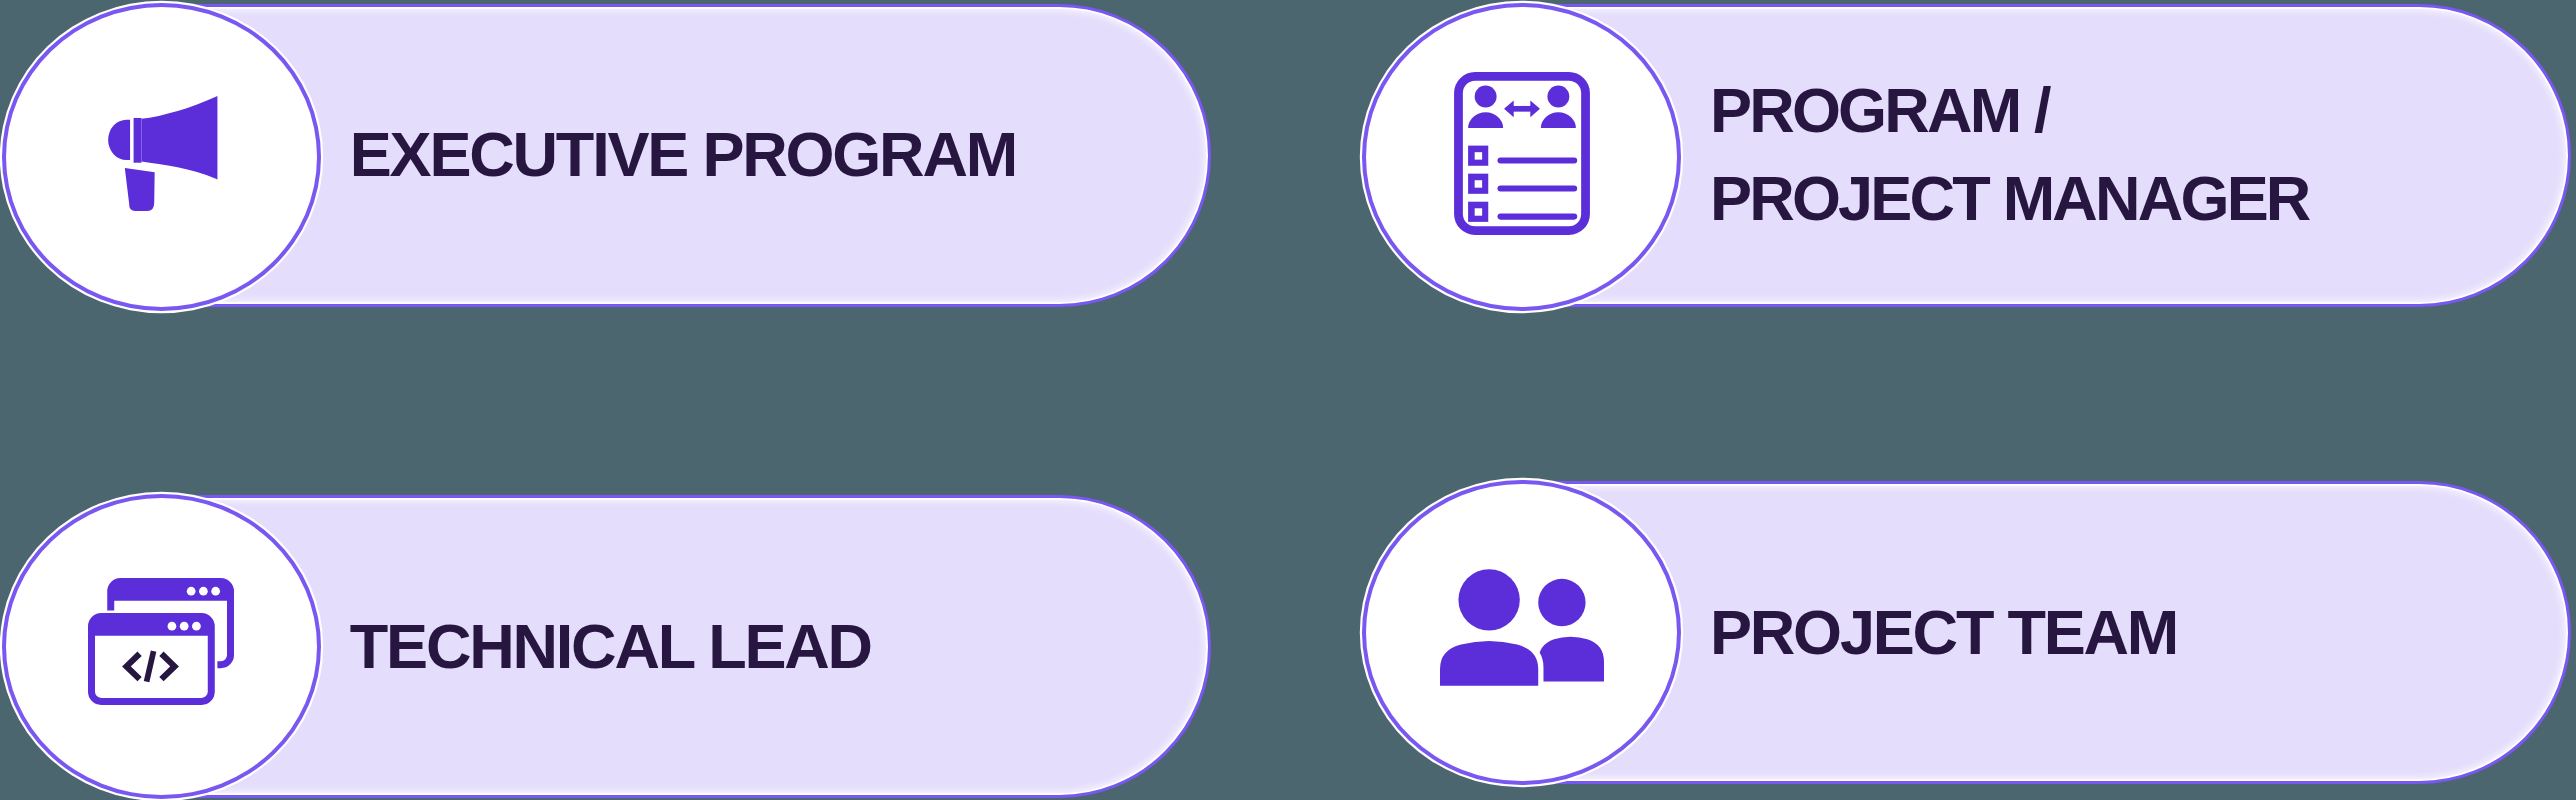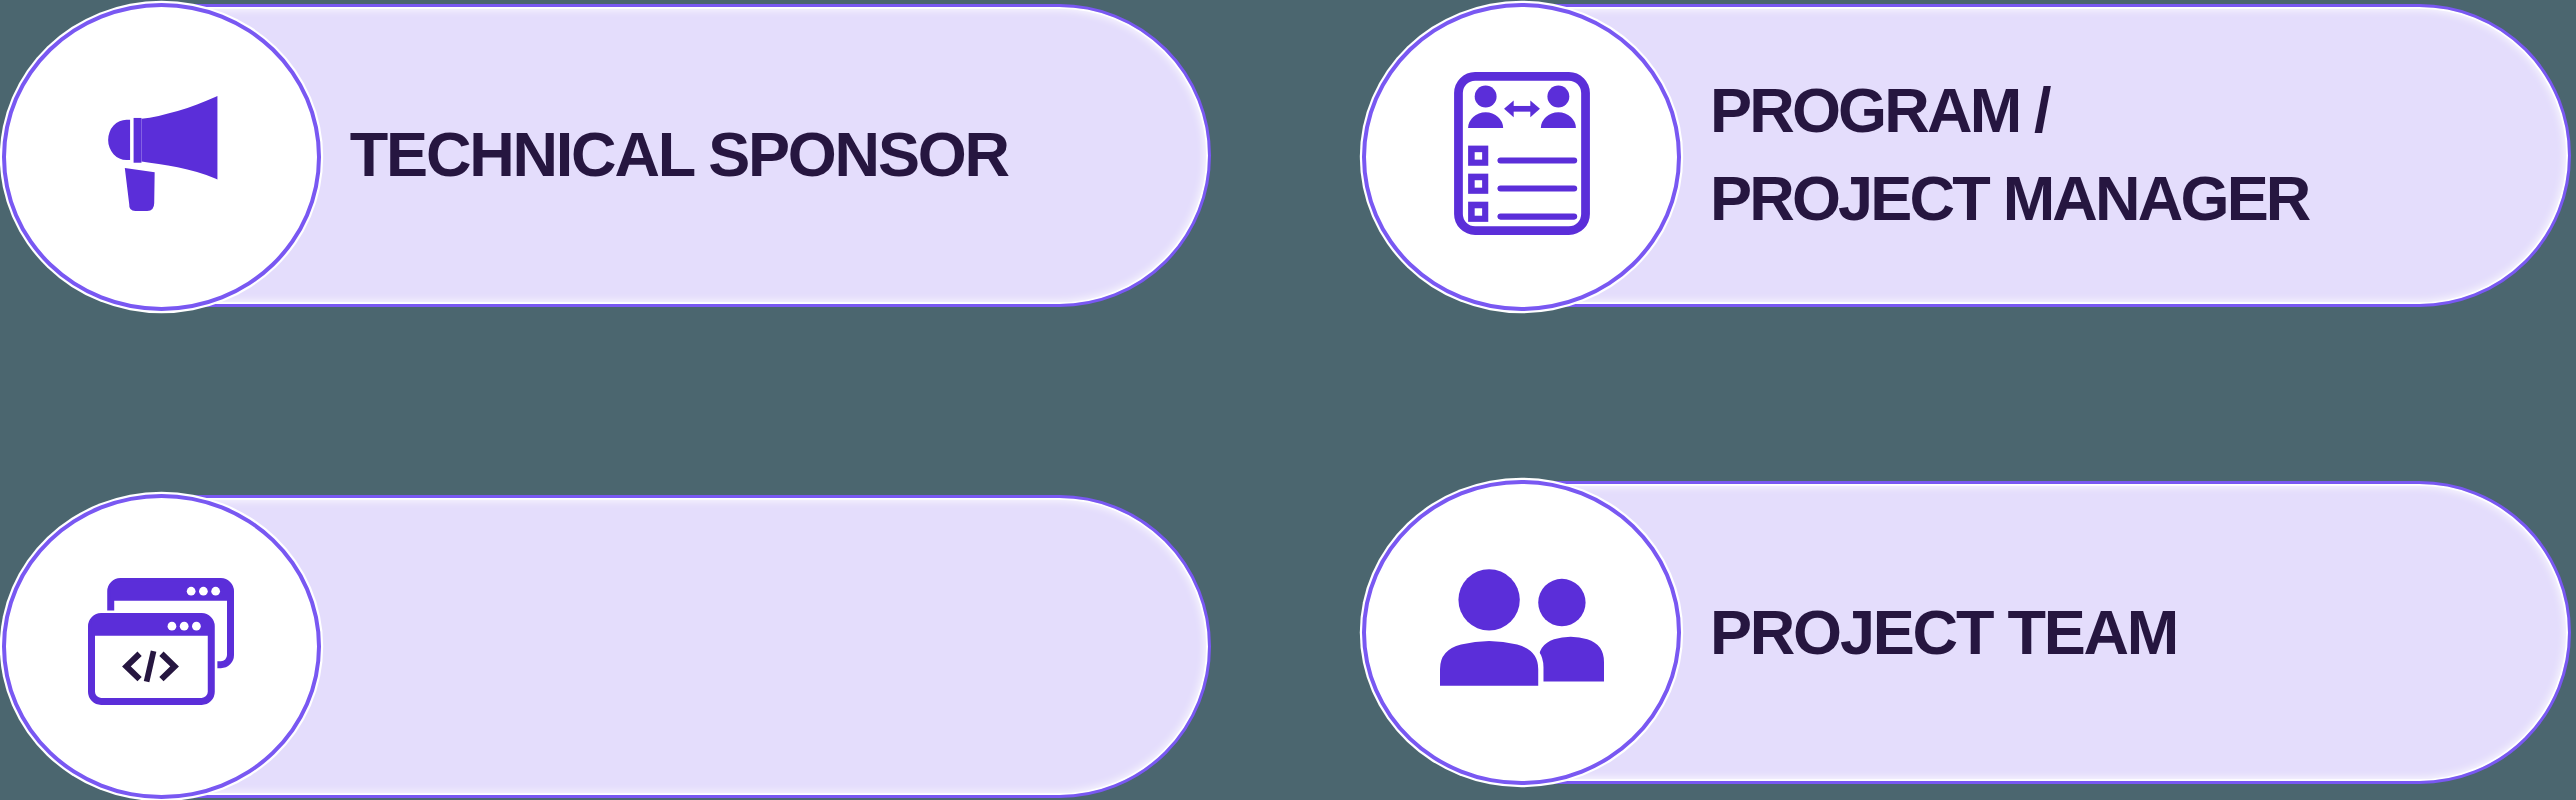--- a/index.html
+++ b/index.html
@@ -46,21 +46,21 @@
   }
   .card.tr .label{letter-spacing:-2.8px;}
 </style>
 </head>
 <body>
 
 <div class="canvas">
 
   <div class="card tl">
     <div class="pill"></div>
-    <div class="label">TECHNICAL SPONSOR</div>
+    <div class="label">EXECUTIVE PROGRAM</div>
     <div class="badge">
       <svg class="icon megaphone" viewBox="0 0 125 131">
         <g fill="currentColor" class="ic">
 
           <path d="M25,27 L25,73 L21,73 A21,23 0 0 1 21,27 Z"></path>
 
           <rect x="29" y="25" width="9" height="51"></rect>
 
           <path d="M38,26 C62,23 96,13 122,1 L124.5,0 L124.5,95 L122,94 C96,82 62,78 38,74.5 Z"></path>
 
@@ -106,20 +106,21 @@
             <line x1="53" y1="133" x2="137" y2="133"></line>
             <line x1="53" y1="165" x2="137" y2="165"></line>
           </g>
         </g>
       </svg>
     </div>
   </div>
 
   <div class="card bl">
     <div class="pill"></div>
+    <div class="label">TECHNICAL LEAD</div>
     <div class="badge">
       <svg class="icon windows" viewBox="0 0 167 145">
         <g class="ic">
 
           <g>
             <rect x="26" y="4" width="137" height="95" rx="11" fill="none" stroke="currentColor" stroke-width="8"></rect>
             <path d="M26,11 Q26,4 33,4 L156,4 Q163,4 163,11 L163,26 L26,26 Z" fill="currentColor"></path>
             <circle cx="118" cy="15" r="5" style="fill:var(--white)"></circle>
             <circle cx="132" cy="15" r="5" style="fill:var(--white)"></circle>
             <circle cx="146" cy="15" r="5" style="fill:var(--white)"></circle>

